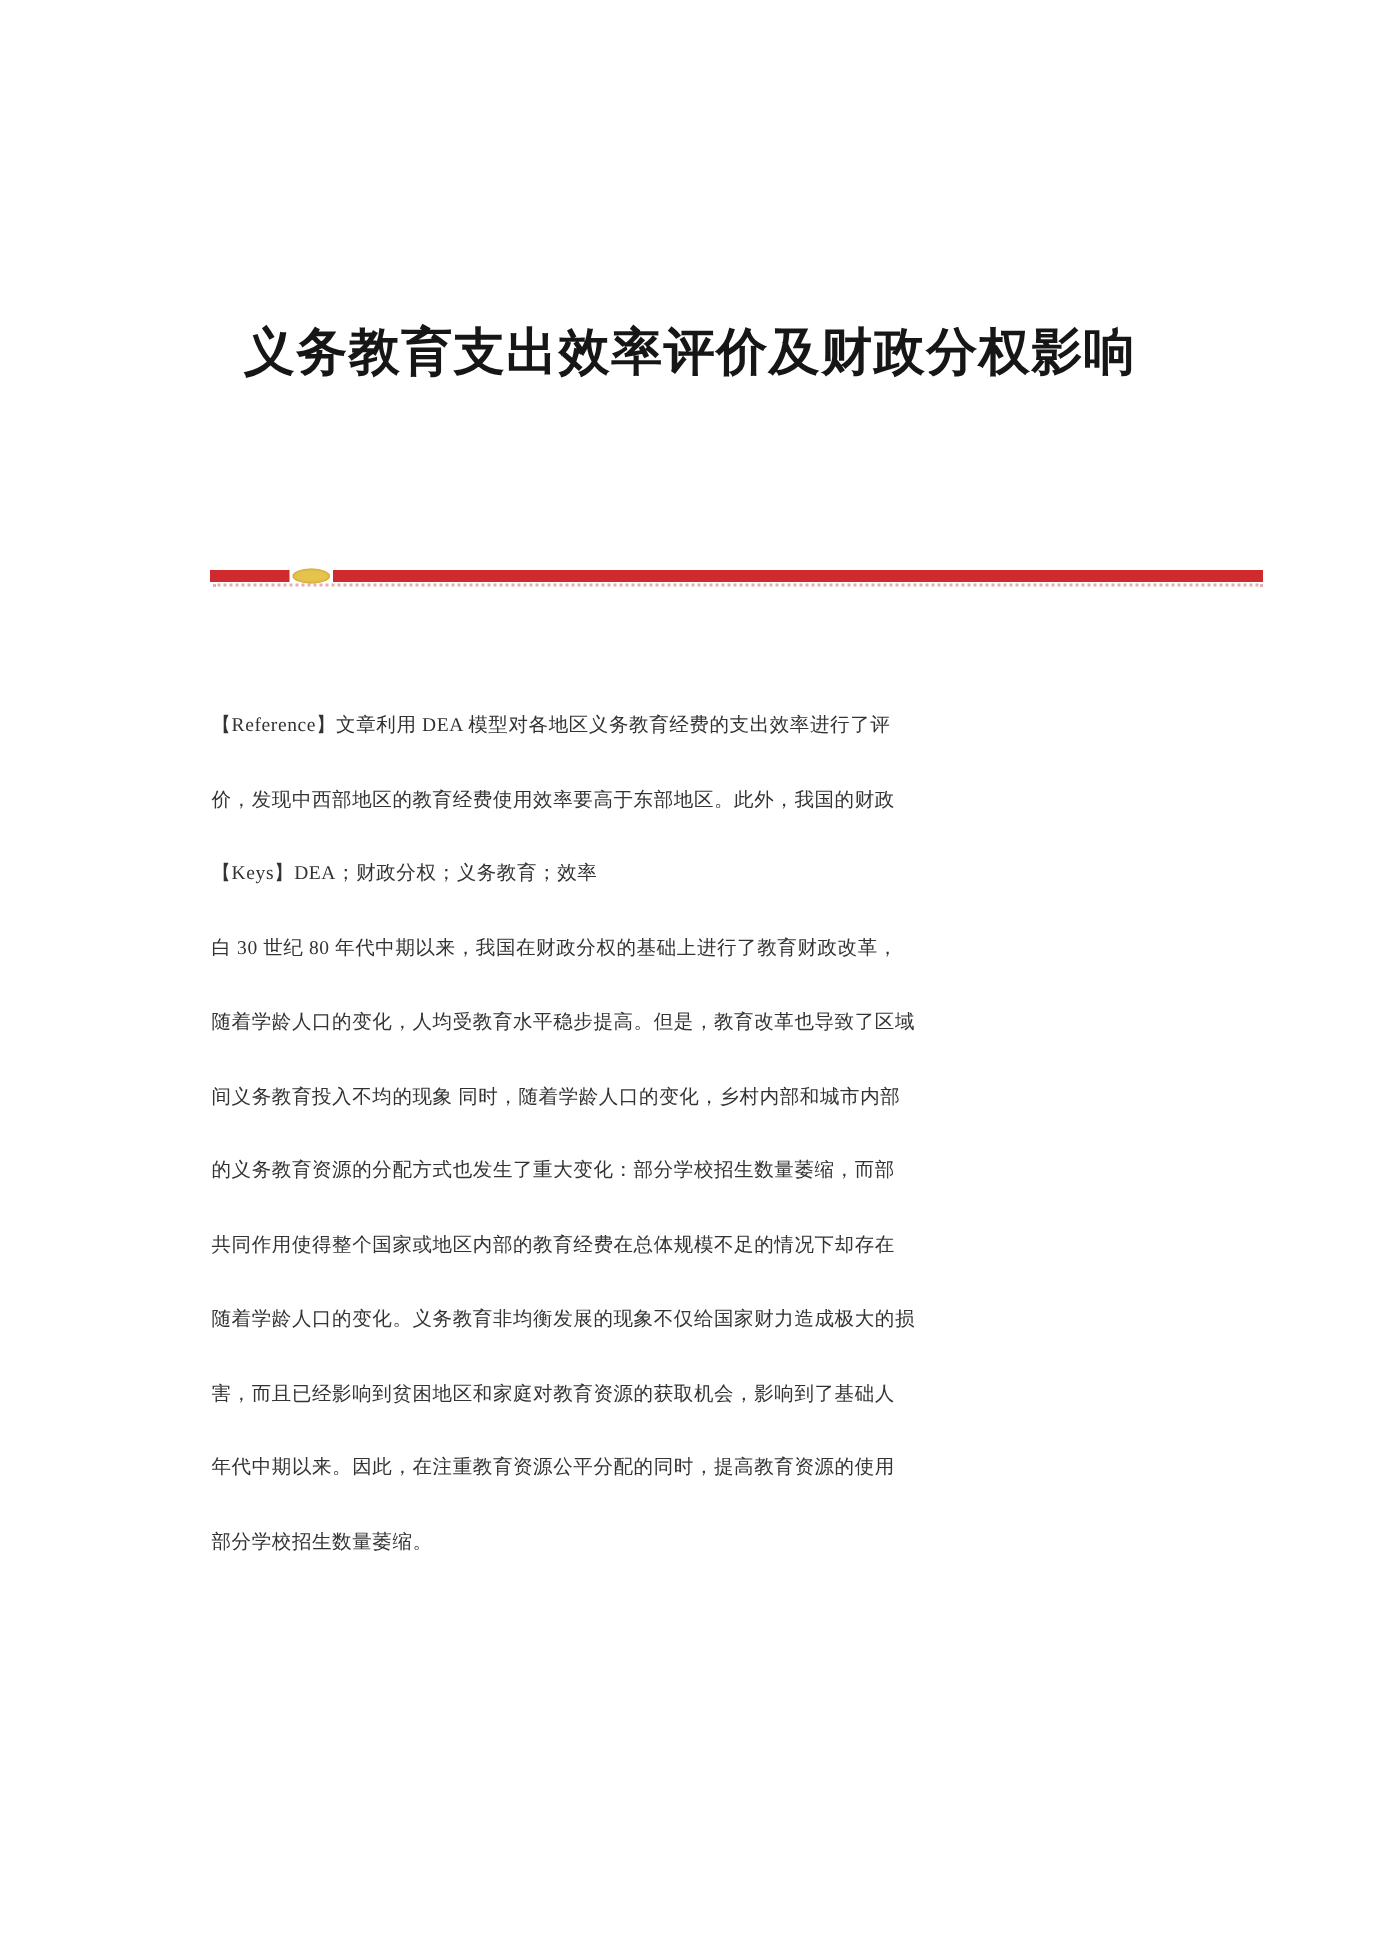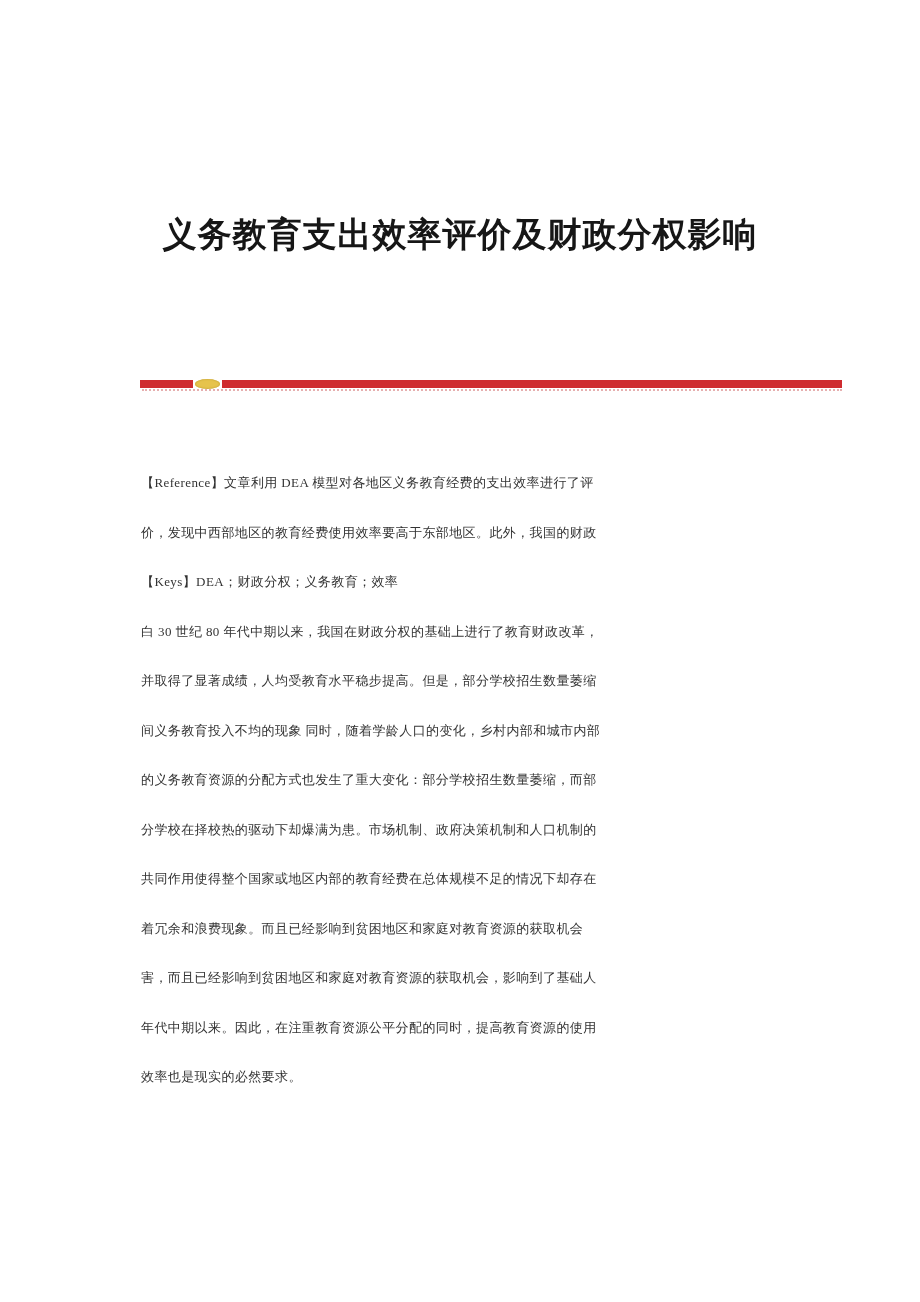--- a/index.html
+++ b/index.html
@@ -84,24 +84,23 @@
     <span class="bead"></span>
     <span class="seg seg-right"></span>
     <span class="dotted"></span>
   </div>
 
   <div class="body-text">
     <div class="line">【Reference】文章利用 DEA 模型对各地区义务教育经费的支出效率进行了评</div>
     <div class="line">价，发现中西部地区的教育经费使用效率要高于东部地区。此外，我国的财政</div>
     <div class="line">【Keys】DEA；财政分权；义务教育；效率</div>
     <div class="line">白 30 世纪 80 年代中期以来，我国在财政分权的基础上进行了教育财政改革，</div>
-    <div class="line">并取得了显著成绩，人均受教育水平稳步提高。但是，部分学校招生数量萎缩</div>
+    <div class="line">随着学龄人口的变化，人均受教育水平稳步提高。但是，教育改革也导致了区域</div>
     <div class="line">间义务教育投入不均的现象 同时，随着学龄人口的变化，乡村内部和城市内部</div>
     <div class="line">的义务教育资源的分配方式也发生了重大变化：部分学校招生数量萎缩，而部</div>
-    <div class="line">分学校在择校热的驱动下却爆满为患。市场机制、政府决策机制和人口机制的</div>
     <div class="line">共同作用使得整个国家或地区内部的教育经费在总体规模不足的情况下却存在</div>
-    <div class="line">着冗余和浪费现象。而且已经影响到贫困地区和家庭对教育资源的获取机会</div>
+    <div class="line">随着学龄人口的变化。义务教育非均衡发展的现象不仅给国家财力造成极大的损</div>
     <div class="line">害，而且已经影响到贫困地区和家庭对教育资源的获取机会，影响到了基础人</div>
     <div class="line">年代中期以来。因此，在注重教育资源公平分配的同时，提高教育资源的使用</div>
-    <div class="line">效率也是现实的必然要求。</div>
+    <div class="line">部分学校招生数量萎缩。</div>
   </div>
 
 </div>
 
 </body></html>

